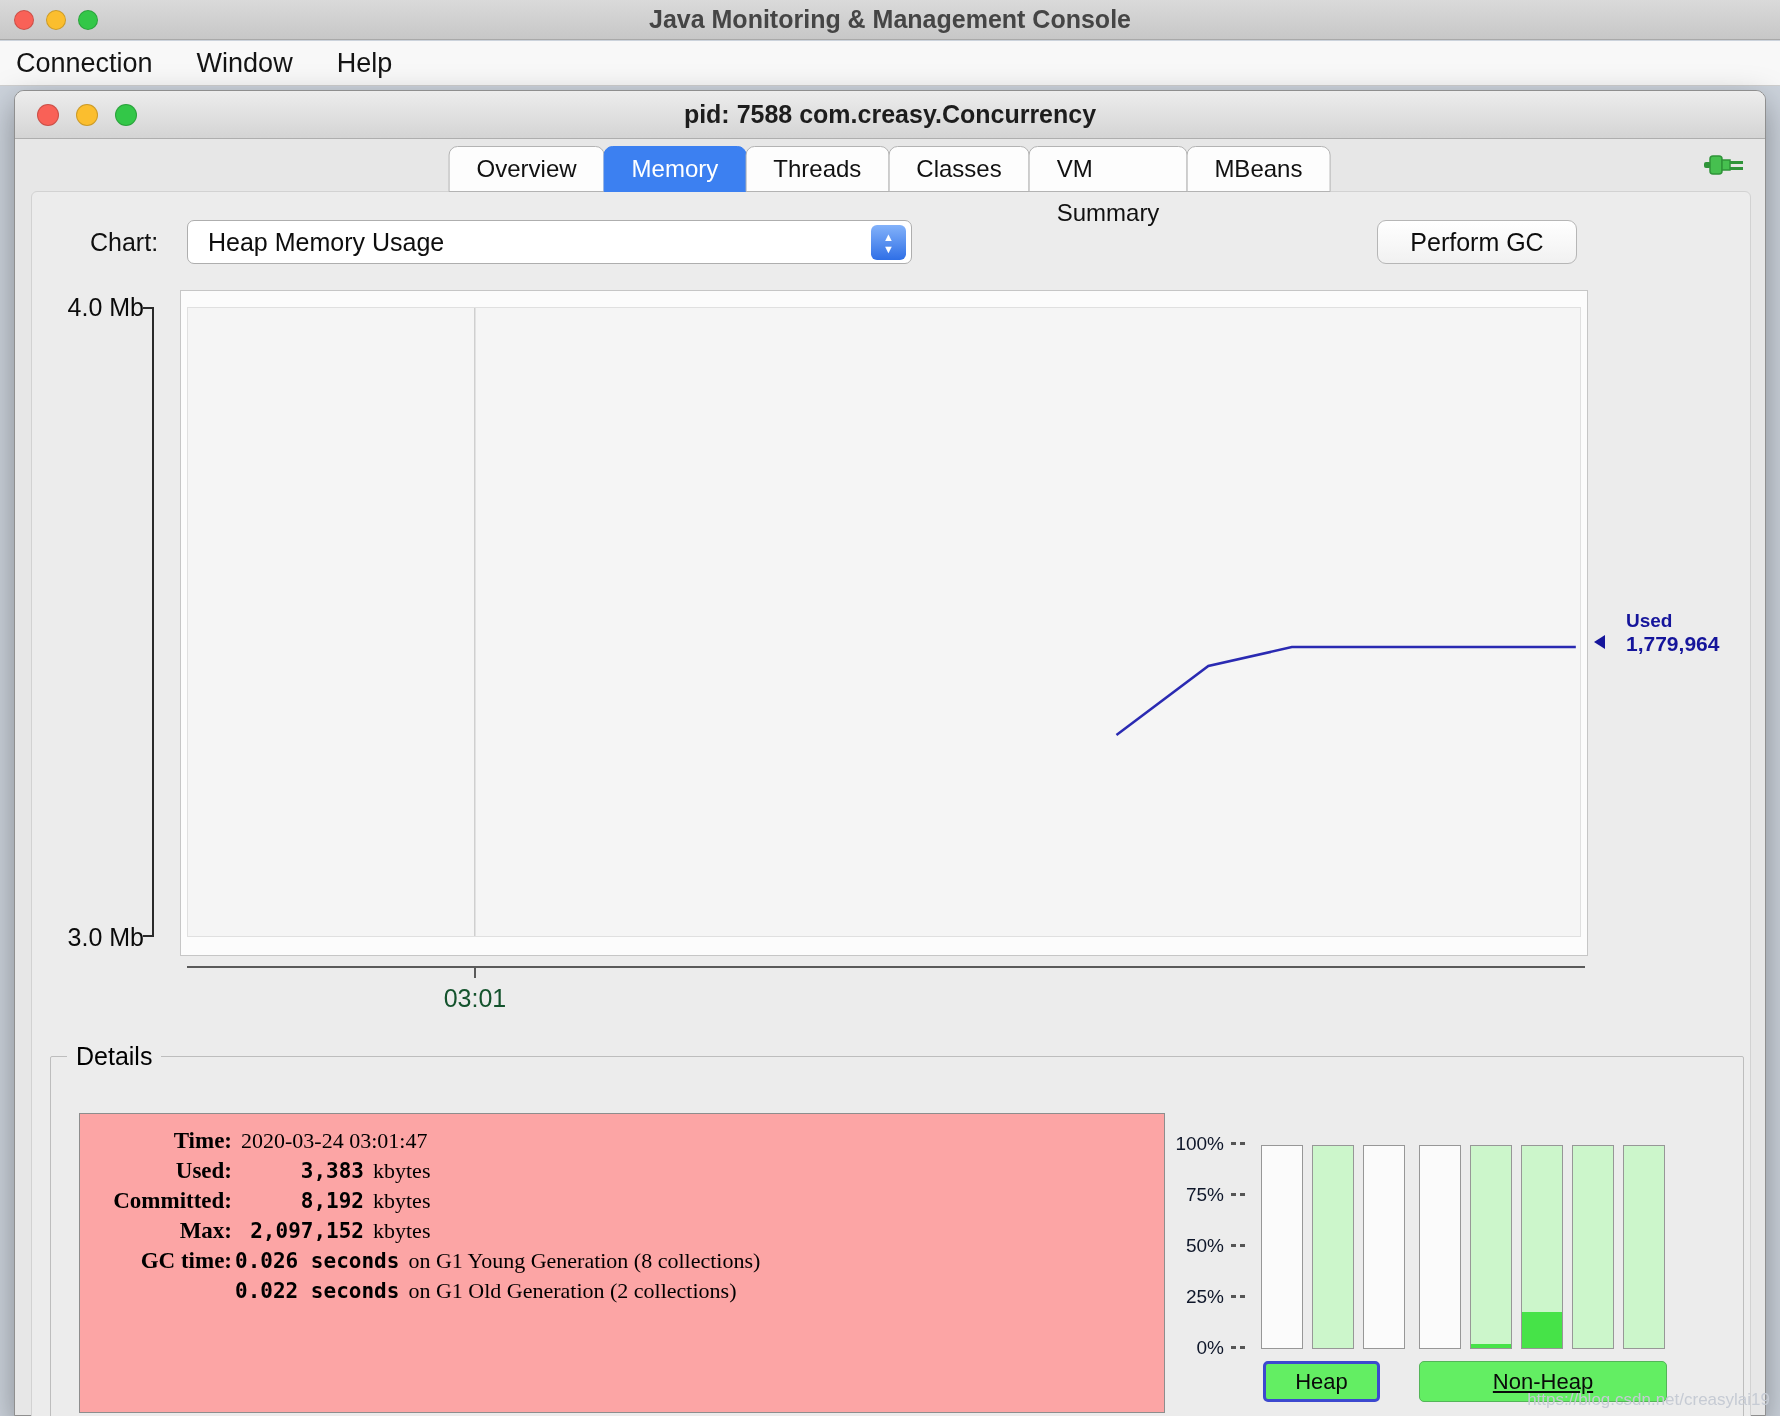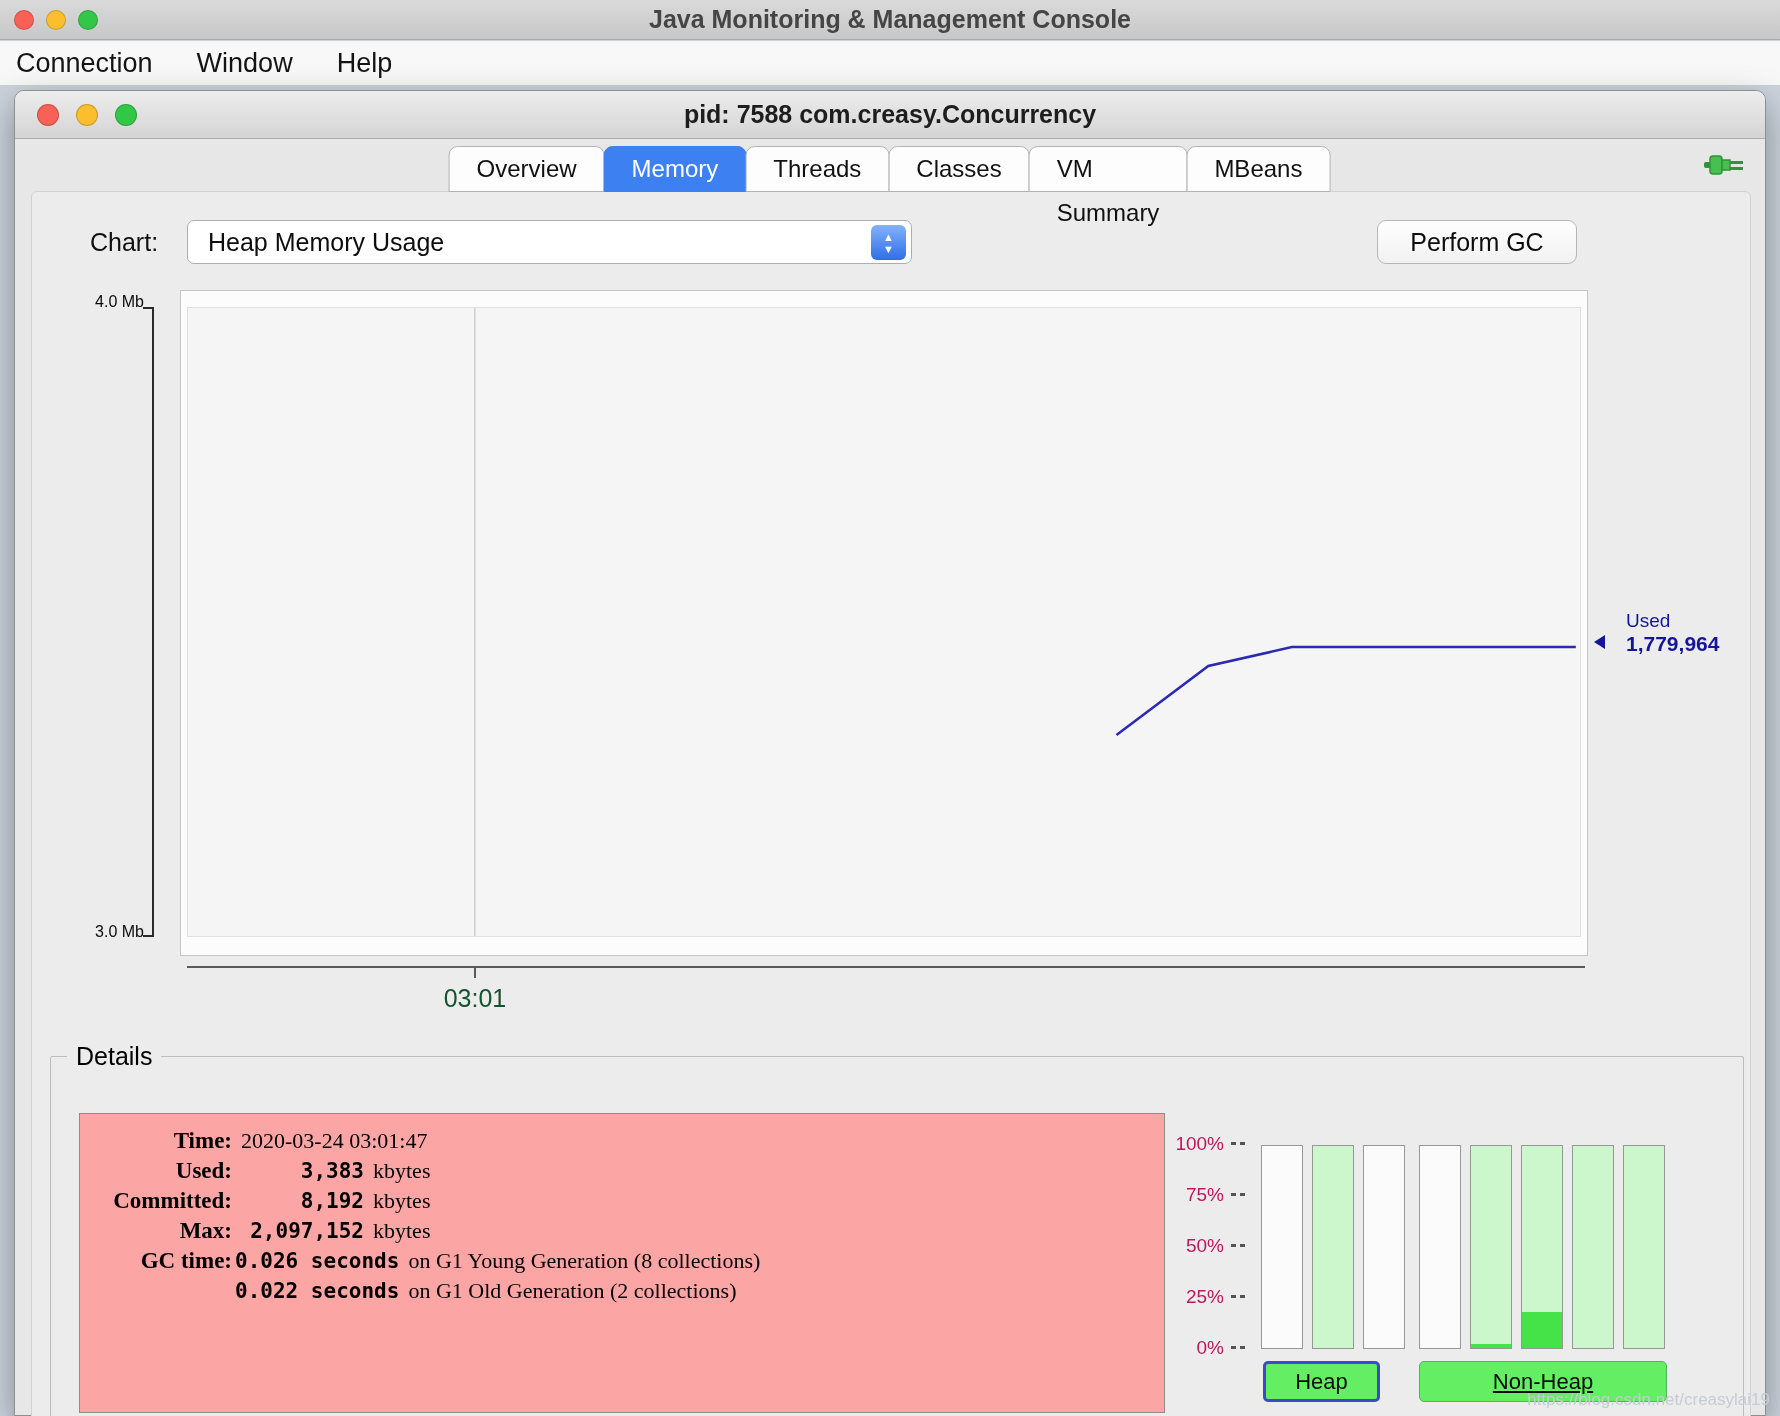--- a/index.html
+++ b/index.html
@@ -57,40 +57,40 @@
     align-items:center; padding-left:20px; font-size:25px; color:#0d0d0d; cursor:default; }
   .select-stepper { position:absolute; right:5px; top:4px; width:35px; height:35px;
     border-radius:6px; background:linear-gradient(#83b2fa,#2f6fe6);
     display:flex; flex-direction:column; align-items:center; justify-content:center; }
   .select-stepper span { color:#fff; font-size:11px; line-height:12px; }
   .gc-button { position:absolute; left:1345px; top:28px; width:200px; height:44px;
     background:linear-gradient(#ffffff,#f1f1f1); border:1px solid #b6b6b6; border-radius:9px;
     font-size:25px; color:#0d0d0d; display:flex; align-items:center; justify-content:center; cursor:default; }
 
   
-  .ylab { position:absolute; width:100px; text-align:right; font-size:16px; color:#0b0b0b; }
+  .ylab { position:absolute; width:100px; text-align:right; font-size:25px; color:#0b0b0b; }
   .ylab.top { left:12px; top:101px; }
   .ylab.bottom { left:12px; top:731px; }
   .y-bracket-line { position:absolute; left:120px; top:115px; width:2px; height:630px; background:#2a2a2a; }
   .y-bracket-tick { position:absolute; left:111px; width:9px; height:2px; background:#2a2a2a; }
   .y-bracket-tick.t1 { top:115px; } .y-bracket-tick.t2 { top:743px; }
 
   
   .chart-frame { position:absolute; left:148px; top:98px; width:1408px; height:666px;
     background:#fcfcfc; border:1px solid #c6c6c6; }
   .chart-plot { position:absolute; left:6px; right:6px; top:16px; bottom:18px;
     background:#f5f5f5; border:1px solid #e0e0e0; }
   .chart-plot svg { position:absolute; inset:0; width:100%; height:100%; }
 
   
   .used-pointer { position:absolute; left:1562px; top:443px; width:0; height:0;
     border-top:7px solid transparent; border-bottom:7px solid transparent;
     border-right:11px solid #15159b; }
   .used-label { position:absolute; left:1594px; top:418px; color:#15159b; }
-  .used-label .t { font-size:19px; font-weight:400; }
+  .used-label .t { font-size:19px; font-weight:700; }
   .used-label .v { font-size:21px; font-weight:600; }
 
   
   .x-axis { position:absolute; left:155px; top:774px; width:1398px; height:2px; background:#5a5a5a; }
   .x-tick { position:absolute; top:776px; width:2px; height:10px; background:#5a5a5a; }
   .x-tick-label { position:absolute; top:792px; width:110px; text-align:center; font-size:25px; color:#14532d; }
 
   
   .details-group { position:absolute; left:18px; top:850px; width:1694px; height:430px;
     border:1px solid #bdbdbd; border-radius:2px; }
@@ -99,21 +99,21 @@
     background:#fca5a5; border:1px solid #8d8d8d; padding-top:12px; }
   .detail-row { display:flex; align-items:baseline; line-height:30px; }
   .detail-label { display:inline-block; width:152px; text-align:right;
     font-family:"Liberation Serif", serif; font-weight:bold; font-size:23px; color:#000; }
   .detail-num { display:inline-block; min-width:124px; text-align:right;
     font-family:"DejaVu Sans Mono", monospace; font-weight:bold; font-size:21px; margin-left:8px; }
   .detail-mono { font-family:"DejaVu Sans Mono", monospace; font-weight:bold; font-size:21px; margin-left:3px; }
   .detail-text { font-family:"Liberation Serif", serif; font-size:22px; margin-left:9px; }
 
   
-  .pct-label { position:absolute; width:118px; text-align:right; font-size:19px; color:#be185d;
+  .pct-label { position:absolute; width:118px; text-align:right; font-size:19px; color:#0f172a;
     left:1078px; }
   .pct-label .tick { display:inline-block; width:16px; height:3px; vertical-align:middle;
     margin-left:7px; margin-bottom:3px;
     background:repeating-linear-gradient(90deg,#555 0 5px,transparent 5px 9px); }
   .pools { position:absolute; left:1210px; top:74px; height:204px; display:flex; gap:14px; }
   .bar-group { display:flex; gap:9px; }
   .pool-bar { position:relative; width:42px; height:204px; background:#fbfbfb; border:1px solid #979797; }
   .pool-bar .pale { position:absolute; left:0; right:0; bottom:0; background:#ccf6cb; }
   .pool-bar .bright { position:absolute; left:0; right:0; bottom:0; background:#46e348; }
   .pool-btn { position:absolute; top:290px; height:41px; border-radius:5px;

